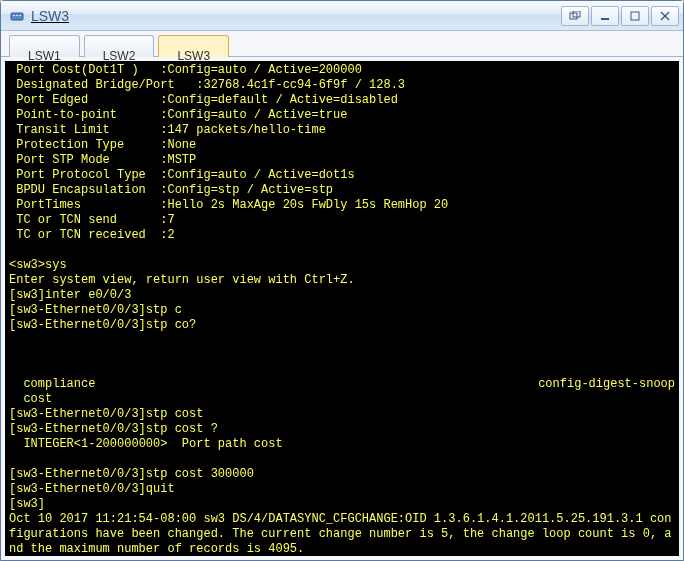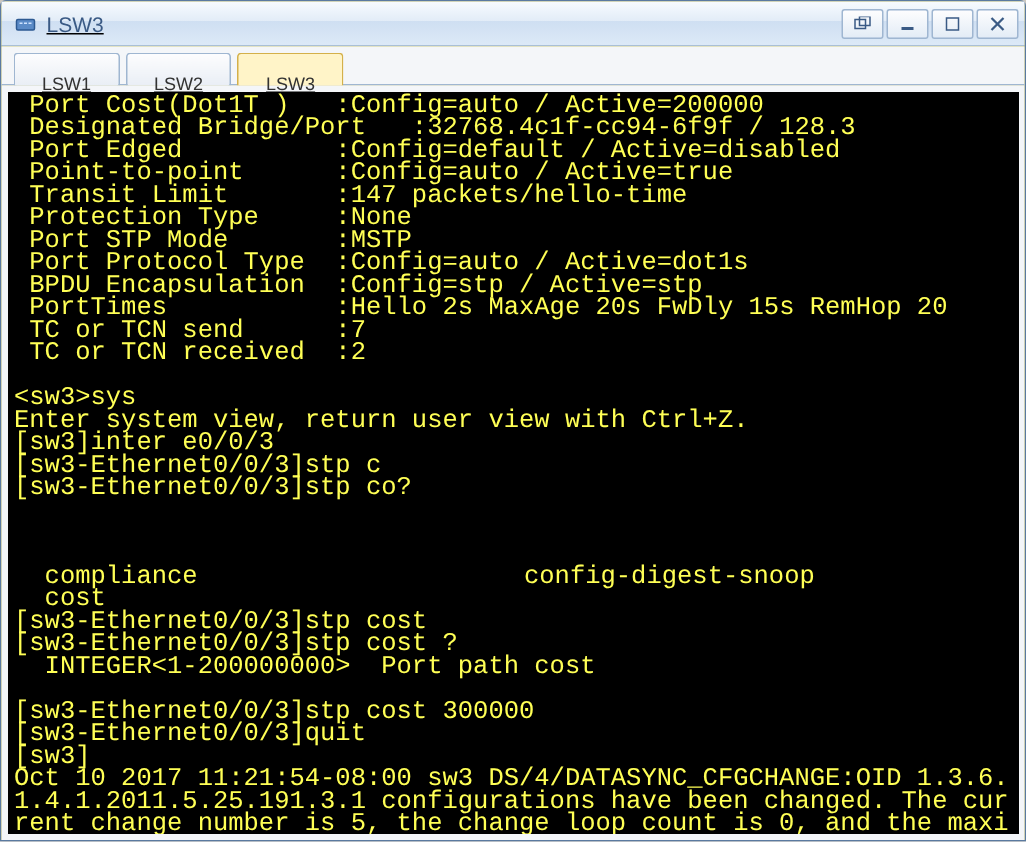--- a/index.html
+++ b/index.html
@@ -83,35 +83,35 @@
     flex: 1;
     padding: 4px;
     background: #f4f6f9;
     overflow: hidden;
   }
   .terminal {
     width: 100%; height: 100%;
     background: #000000;
     color: #ffff55;
     font-family: "Consolas", "Courier New", monospace;
-    font-size: 17px;
+    font-size: 12px;
     line-height: 15px;
     padding: 2px 4px;
     overflow-y: auto;
     overflow-x: hidden;
     white-space: pre;
     position: relative;
   }
   .terminal::-webkit-scrollbar { width: 16px; }
   .terminal::-webkit-scrollbar-track { background: #e9eef5; border-left: 1px solid #c9d4e1; }
   .terminal::-webkit-scrollbar-thumb { background: linear-gradient(to right,#d6e2f0,#b8c9de); border: 1px solid #9fb6d1; border-radius: 2px; }
   .term-line { white-space: pre-wrap; word-break: break-all; }
   .twocol { display: flex; margin-top: 44px; }
   .twocol .c1 { width: 340px; }
-  .twocol .c2 { flex: 1; }
+  .twocol .c2 { flex: 1; text-align: right; }
 </style>
 </head>
 <body>
 
 <div class="window">
   <div class="titlebar">
     <span class="title-icon">
       <svg width="14" height="14" viewBox="0 0 14 14">
         <rect x="1" y="4" width="12" height="7" rx="1" fill="#5b8bc7" stroke="#2d5a92"></rect>
         <rect x="3" y="6" width="2" height="1" fill="#cfe3ff"></rect>

